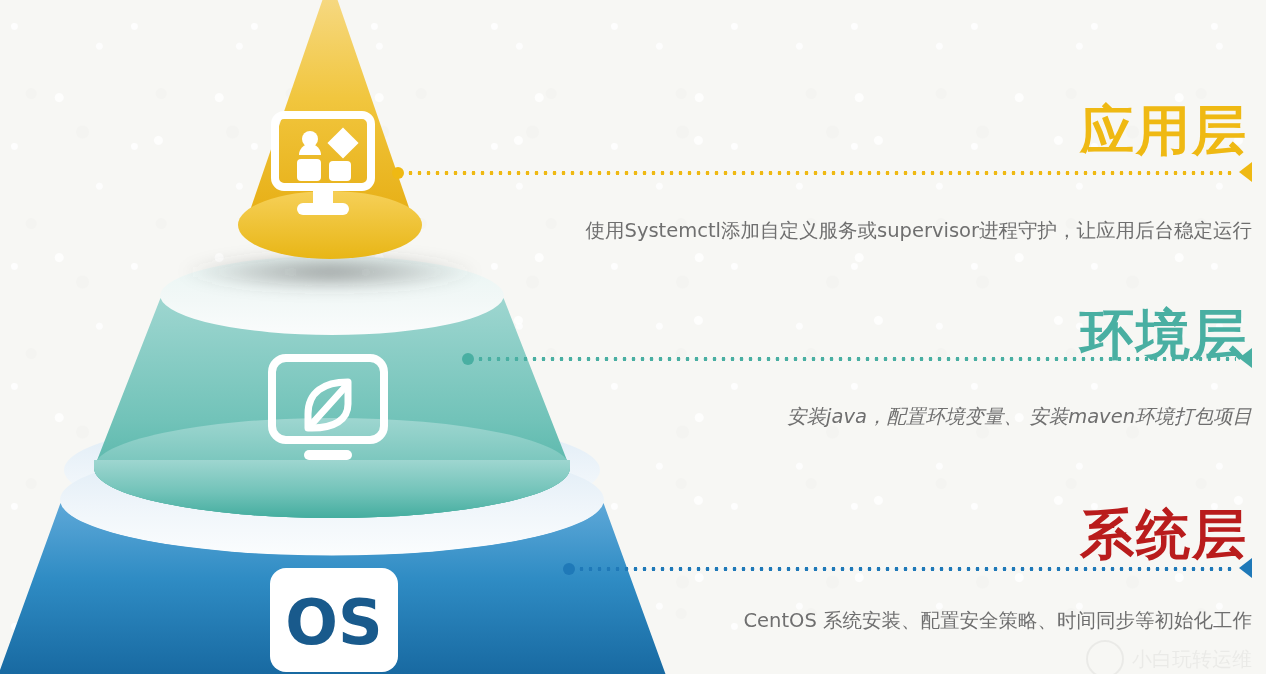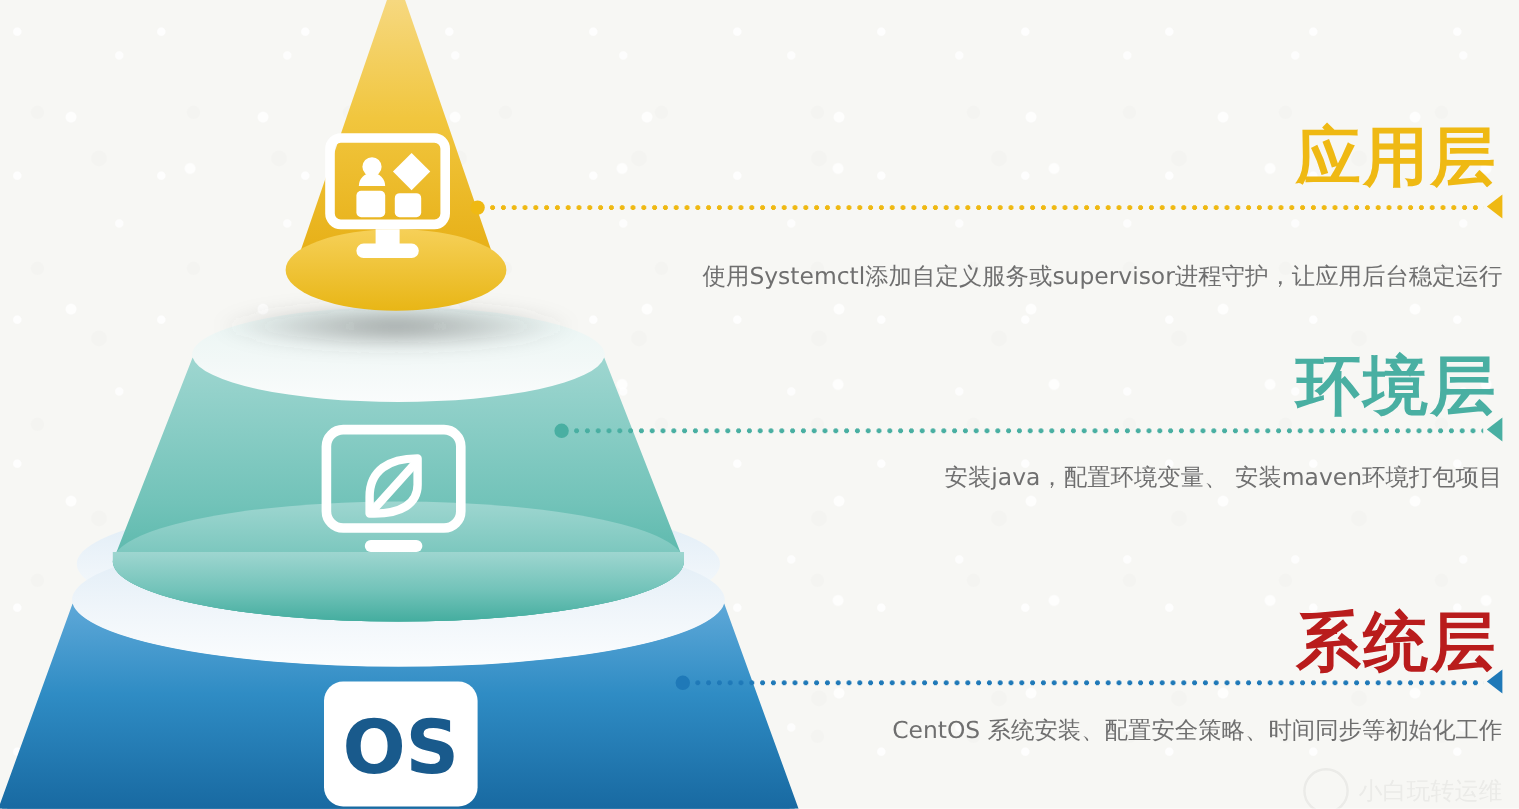--- a/index.html
+++ b/index.html
@@ -253,41 +253,41 @@
     <div class="dotline" style="left:392px; right:14px; top:170px; color:#EFB913;">
       <span class="startdot" style="background:#EFB913;"></span>
       <span class="dots" style="background-image: radial-gradient(circle, #EFB913 0 1.9px, rgba(0,0,0,0) 2.1px); background-size: 9px 4px; background-repeat: repeat-x;"></span>
       <span class="endarrow"></span>
     </div>
 
     <div class="layer-desc" style="top:210px;">使用Systemctl添加自定义服务或supervisor进程守护，让应用后台稳定运行</div>
   </div>
 
   <div class="layer-row" style="top:0;">
-    <div class="layer-title" style="top:295px; color:#49AFA2;">环境层</div>
+    <div class="layer-title" style="top:308px; color:#49AFA2;">环境层</div>
 
     <div class="dotline" style="left:462px; right:14px; top:356px; color:#49AFA2;">
       <span class="startdot" style="background:#49AFA2;"></span>
       <span class="dots" style="background-image: radial-gradient(circle, #49AFA2 0 1.9px, rgba(0,0,0,0) 2.1px); background-size: 9px 4px; background-repeat: repeat-x;"></span>
       <span class="endarrow"></span>
     </div>
 
-    <div class="layer-desc" style="top:377px;">安装java，配置环境变量、 安装maven环境打包项目</div>
+    <div class="layer-desc" style="top:396px;font-style:italic;">安装java，配置环境变量、 安装maven环境打包项目</div>
   </div>
 
   <div class="layer-row" style="top:0;">
     <div class="layer-title" style="top:508px; color:#b91c1c;">系统层</div>
 
     <div class="dotline" style="left:563px; right:14px; top:566px; color:#1F79B8;">
       <span class="startdot" style="background:#1F79B8;"></span>
       <span class="dots" style="background-image: radial-gradient(circle, #1F79B8 0 1.9px, rgba(0,0,0,0) 2.1px); background-size: 9px 4px; background-repeat: repeat-x;"></span>
       <span class="endarrow"></span>
     </div>
 
-    <div class="layer-desc" style="top:588px;">CentOS 系统安装、配置安全策略、时间同步等初始化工作</div>
+    <div class="layer-desc" style="top:600px;">CentOS 系统安装、配置安全策略、时间同步等初始化工作</div>
   </div>
 
   <div id="watermark">
     <span class="wm-logo"></span>
     <span class="wm-text">小白玩转运维</span>
   </div>
 
 </div>
 
 </body></html>

